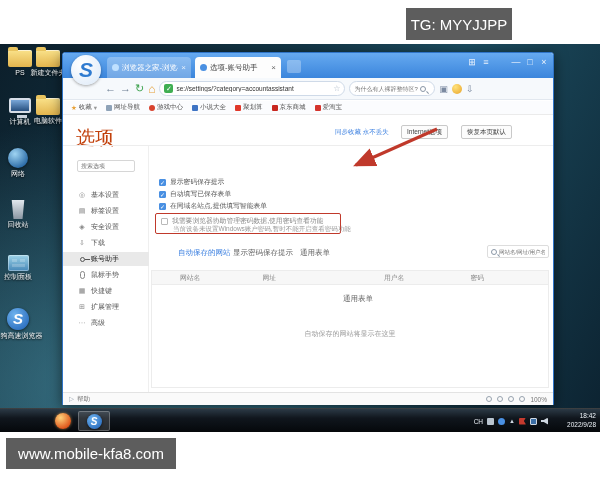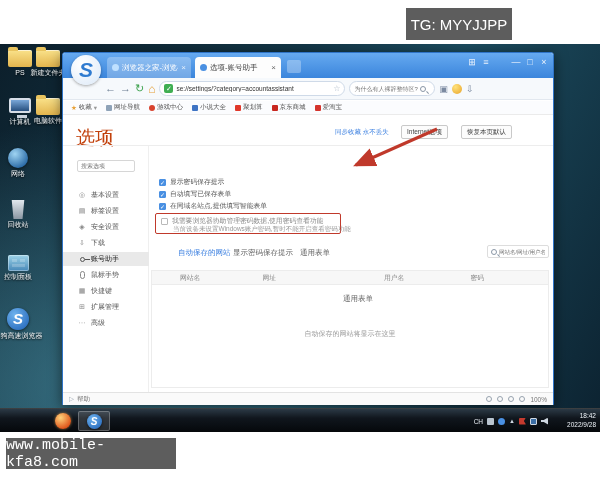--- a/index.html
+++ b/index.html
@@ -2,21 +2,21 @@
 <html><head>
 <meta charset="utf-8">
 <style>
   * { margin:0; padding:0; box-sizing:border-box; }
   html,body { width:600px; height:480px; background:#fff; font-family:"Liberation Sans", sans-serif; overflow:hidden; }
   .stage { position:relative; width:600px; height:480px; background:#fff; }
 
   
   .badge { position:absolute; background:#5d5d5d; color:#fff; display:flex; align-items:center; justify-content:center; z-index:60; }
   .badge.top { left:406px; top:8px; width:106px; height:32px; font-size:15px; }
-  .badge.bottom { left:6px; top:438px; width:170px; height:31px; font-size:15px;font-family:Liberation Mono, monospace; }
+  .badge.bottom { left:6px; top:438px; width:170px; height:31px; font-size:15px; }
 
   
   .desktop { position:absolute; left:0; top:44px; width:600px; height:388px; overflow:hidden;
     background: radial-gradient(ellipse at 18% 88%, rgba(90,170,190,0.50), rgba(0,0,0,0) 55%),
                 linear-gradient(118deg,#0c1f2b 0%, #143748 38%, #1c4c5f 58%, #0c2230 100%); }
 
   .dicon { position:absolute; width:52px; text-align:center; cursor:pointer; }
   .dlabel { color:#f2f6f8; font-size:7px; line-height:8px; margin-top:2px; text-shadow:0 1px 2px #000; }
   .ic { margin:0 auto; position:relative; }
   .folder-ic { width:24px; height:17px; background:linear-gradient(#fae28a,#e3b54e); border-radius:2px; box-shadow:inset 0 1px 0 rgba(255,255,255,.6); }

